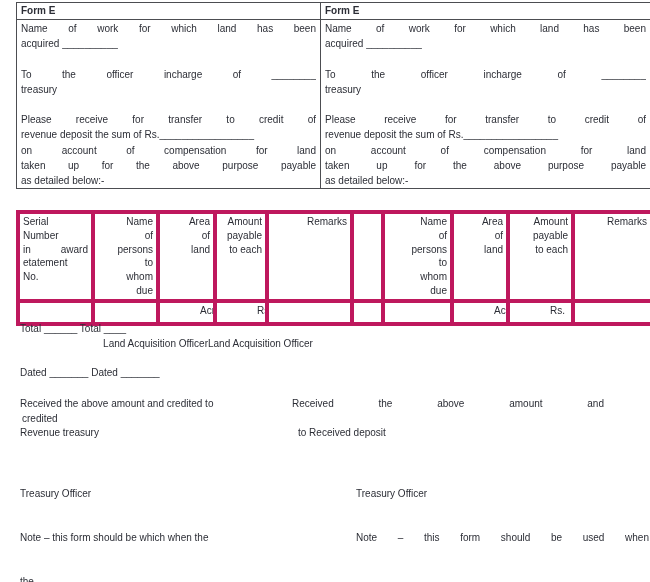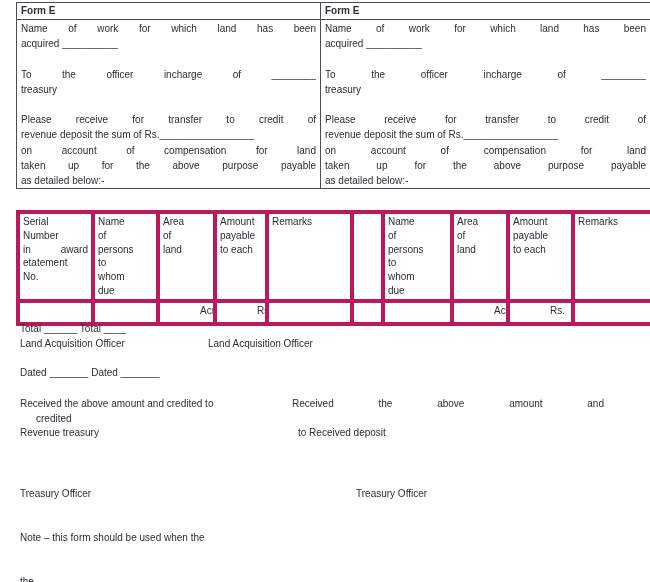--- a/index.html
+++ b/index.html
@@ -13,33 +13,33 @@
   .t1{left:8px;top:2px;width:634px;}
   .t1 td{border:1px solid #4c4d51;vertical-align:top;padding:0 4px;overflow:hidden;}
   .t1-head td{height:16px;line-height:15px;font-weight:bold;}
   .t1-body td{height:167px;padding-top:1px;}
   .fl{height:15.2px;line-height:15.2px;overflow:hidden;white-space:nowrap;}
   .spread{text-align:justify;text-align-last:justify;white-space:normal;}
   
   .t2{left:8px;top:210px;width:634px;}
   .t2 td{border:4px solid #be185d;vertical-align:top;padding:1px 3px;line-height:13.8px;white-space:pre;overflow:hidden;}
   .t2 td.c0{white-space:pre-line;text-align:justify;text-align-last:justify;}
-  .t2-head td{height:81px;}
+  .t2-head td{height:81px;text-align:right;}
   .t2-unit td{height:17px;padding-left:40px;}
   
   .ab{position:absolute;line-height:14.6px;white-space:pre;}
   .row{display:flex;}
   .total-line{left:12px;top:322px;}
-  .officer-row{left:12px;top:337px;width:630px;}
+  .officer-row{left:12px;top:337px;width:630px;text-align:right;}
   .officer-row .s1{width:188px;flex:none;}
   .dated-line{left:12px;top:366px;}
   .received-row{left:12px;top:397px;width:630px;}
   .received-row .s1{width:272px;flex:none;}
   .received-row .s2{width:312px;flex:none;}
-  .credited-line{left:28px;top:412px;text-align:right;}
+  .credited-line{left:14px;top:412px;text-align:right;}
   .revenue-row{left:12px;top:426px;width:630px;}
   .revenue-row .s1{width:278px;flex:none;}
   .treasury-left{left:12px;top:458px;width:318px;}
   .treasury-right{left:348px;top:458px;width:293px;}
   .tl{height:14.6px;line-height:14.6px;overflow:hidden;white-space:nowrap;}
 </style>
 </head>
 <body>
 
 <div class="page">
@@ -164,30 +164,31 @@
 
   <div class="ab credited-line">credited</div>
 
   <div class="ab row revenue-row">
     <span class="s1">Revenue treasury</span>
     <span>to Received deposit</span>
   </div>
 
   <div class="ab treasury-left">
     <div class="tl">Treasury Officer</div>
-    <div class="tl">Note – this form should be used when the</div>
+    <div class="tl">Note – this form should be which when the</div>
     <div class="tl">the</div>
     
     
     
     
   </div>
 
   <div class="ab treasury-right">
     <div class="tl">Treasury Officer</div>
+    <div class="tl spread">Note – this form should be used when</div>
     <div class="tl"></div>
     
     
     
     
   </div>
 
 </div>
 
 </body></html>

